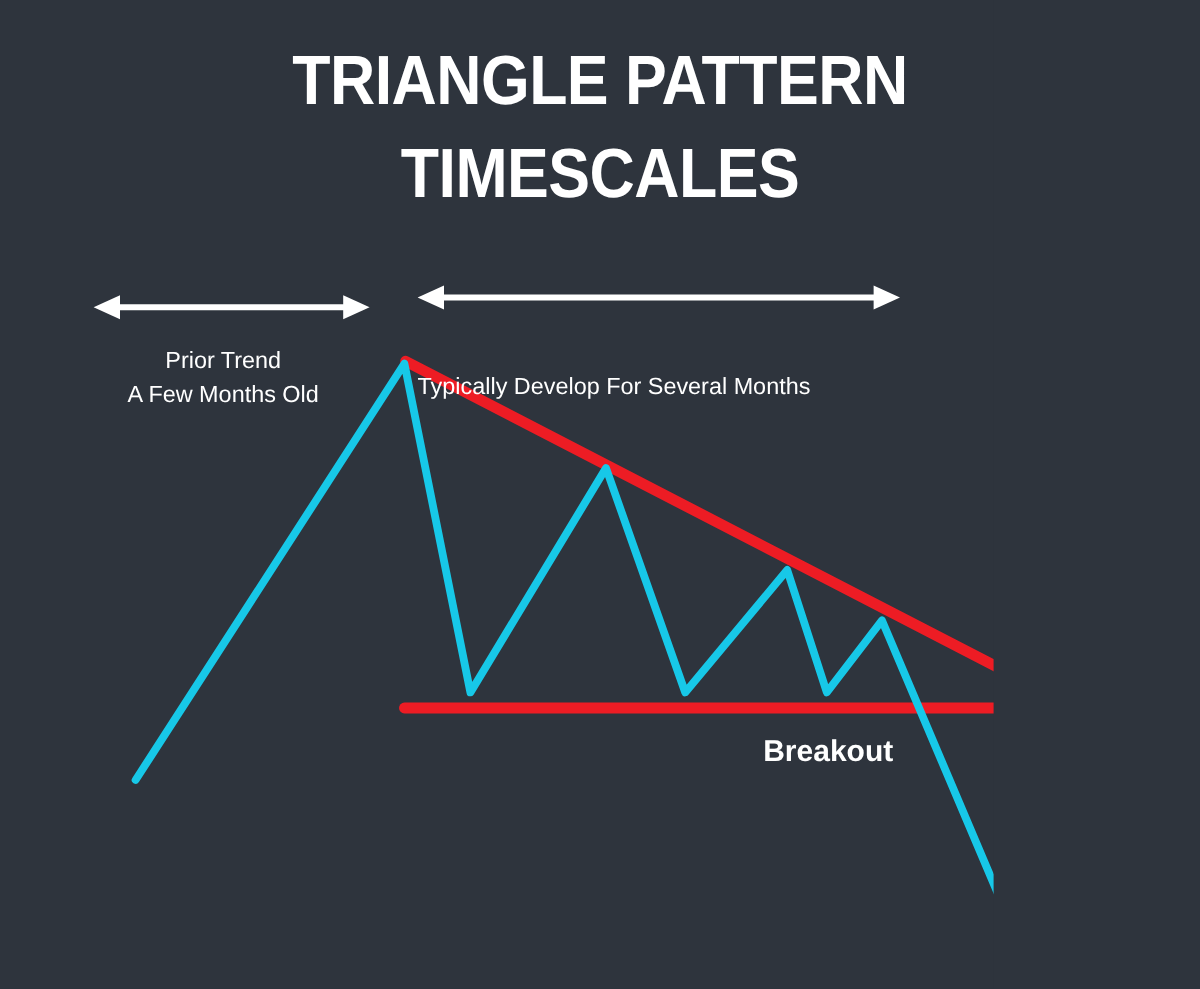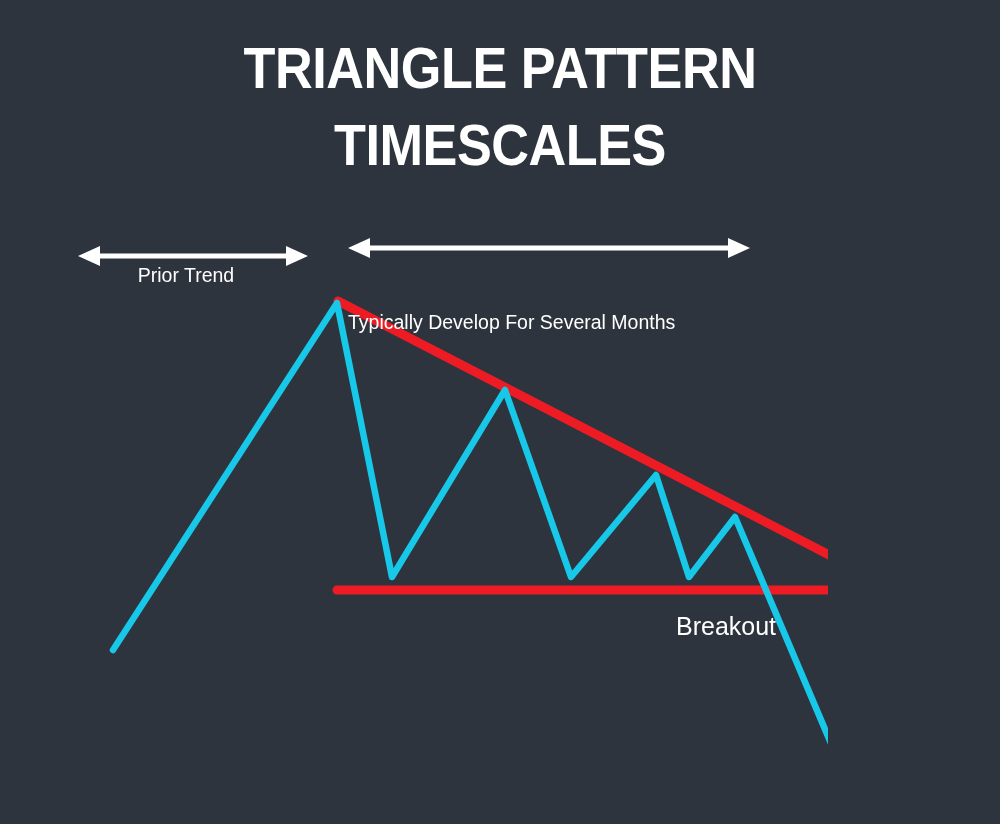--- a/index.html
+++ b/index.html
@@ -40,37 +40,36 @@
   }
   .lbl {
     position: absolute;
     color: #ffffff;
     font-size: 19.5px;
     font-weight: 500;
     white-space: nowrap;
   }
   #lbl-prior {
     left: 0;
-    top: 262px;
+    top: 288px;
     width: 372px;
     text-align: center;
     line-height: 1.42;
   }
   #lbl-prior .row { display: block; }
   #lbl-develop {
     left: 348px;
     top: 277px;
     margin-top: 34px;
   }
   #lbl-breakout {
     left: 636px;
     top: 612px;
     font-size: 25px;
-    font-weight: 400;
-    margin-left: 40px;
+    font-weight: 700;
   }
 </style>
 </head>
 <body>
 
 <div id="canvas">
 
   <div id="title">
     <span class="line">TRIANGLE PATTERN</span>
     <span class="line">TIMESCALES</span>
@@ -92,19 +91,20 @@
 
     <line x1="338" y1="301" x2="897" y2="590" stroke="#ed1c24" stroke-width="9" stroke-linecap="round"></line>
 
     <line x1="337" y1="590" x2="897" y2="590" stroke="#ed1c24" stroke-width="9" stroke-linecap="round"></line>
 
     <polyline points="113,650 337,303 392,577 505,390 571,577 656,475 689,577 735,517 852,793" fill="none" stroke="#17c8e8" stroke-width="6.5" stroke-linejoin="round" stroke-linecap="round"></polyline>
   </svg>
 
   <div class="lbl" id="lbl-prior">
     <span class="row">Prior Trend</span>
+    <span class="row">A Few Months Old</span>
   </div>
 
   <div class="lbl" id="lbl-develop">Typically Develop For Several Months</div>
 
   <div class="lbl" id="lbl-breakout">Breakout</div>
 
 </div>
 
 </body></html>

